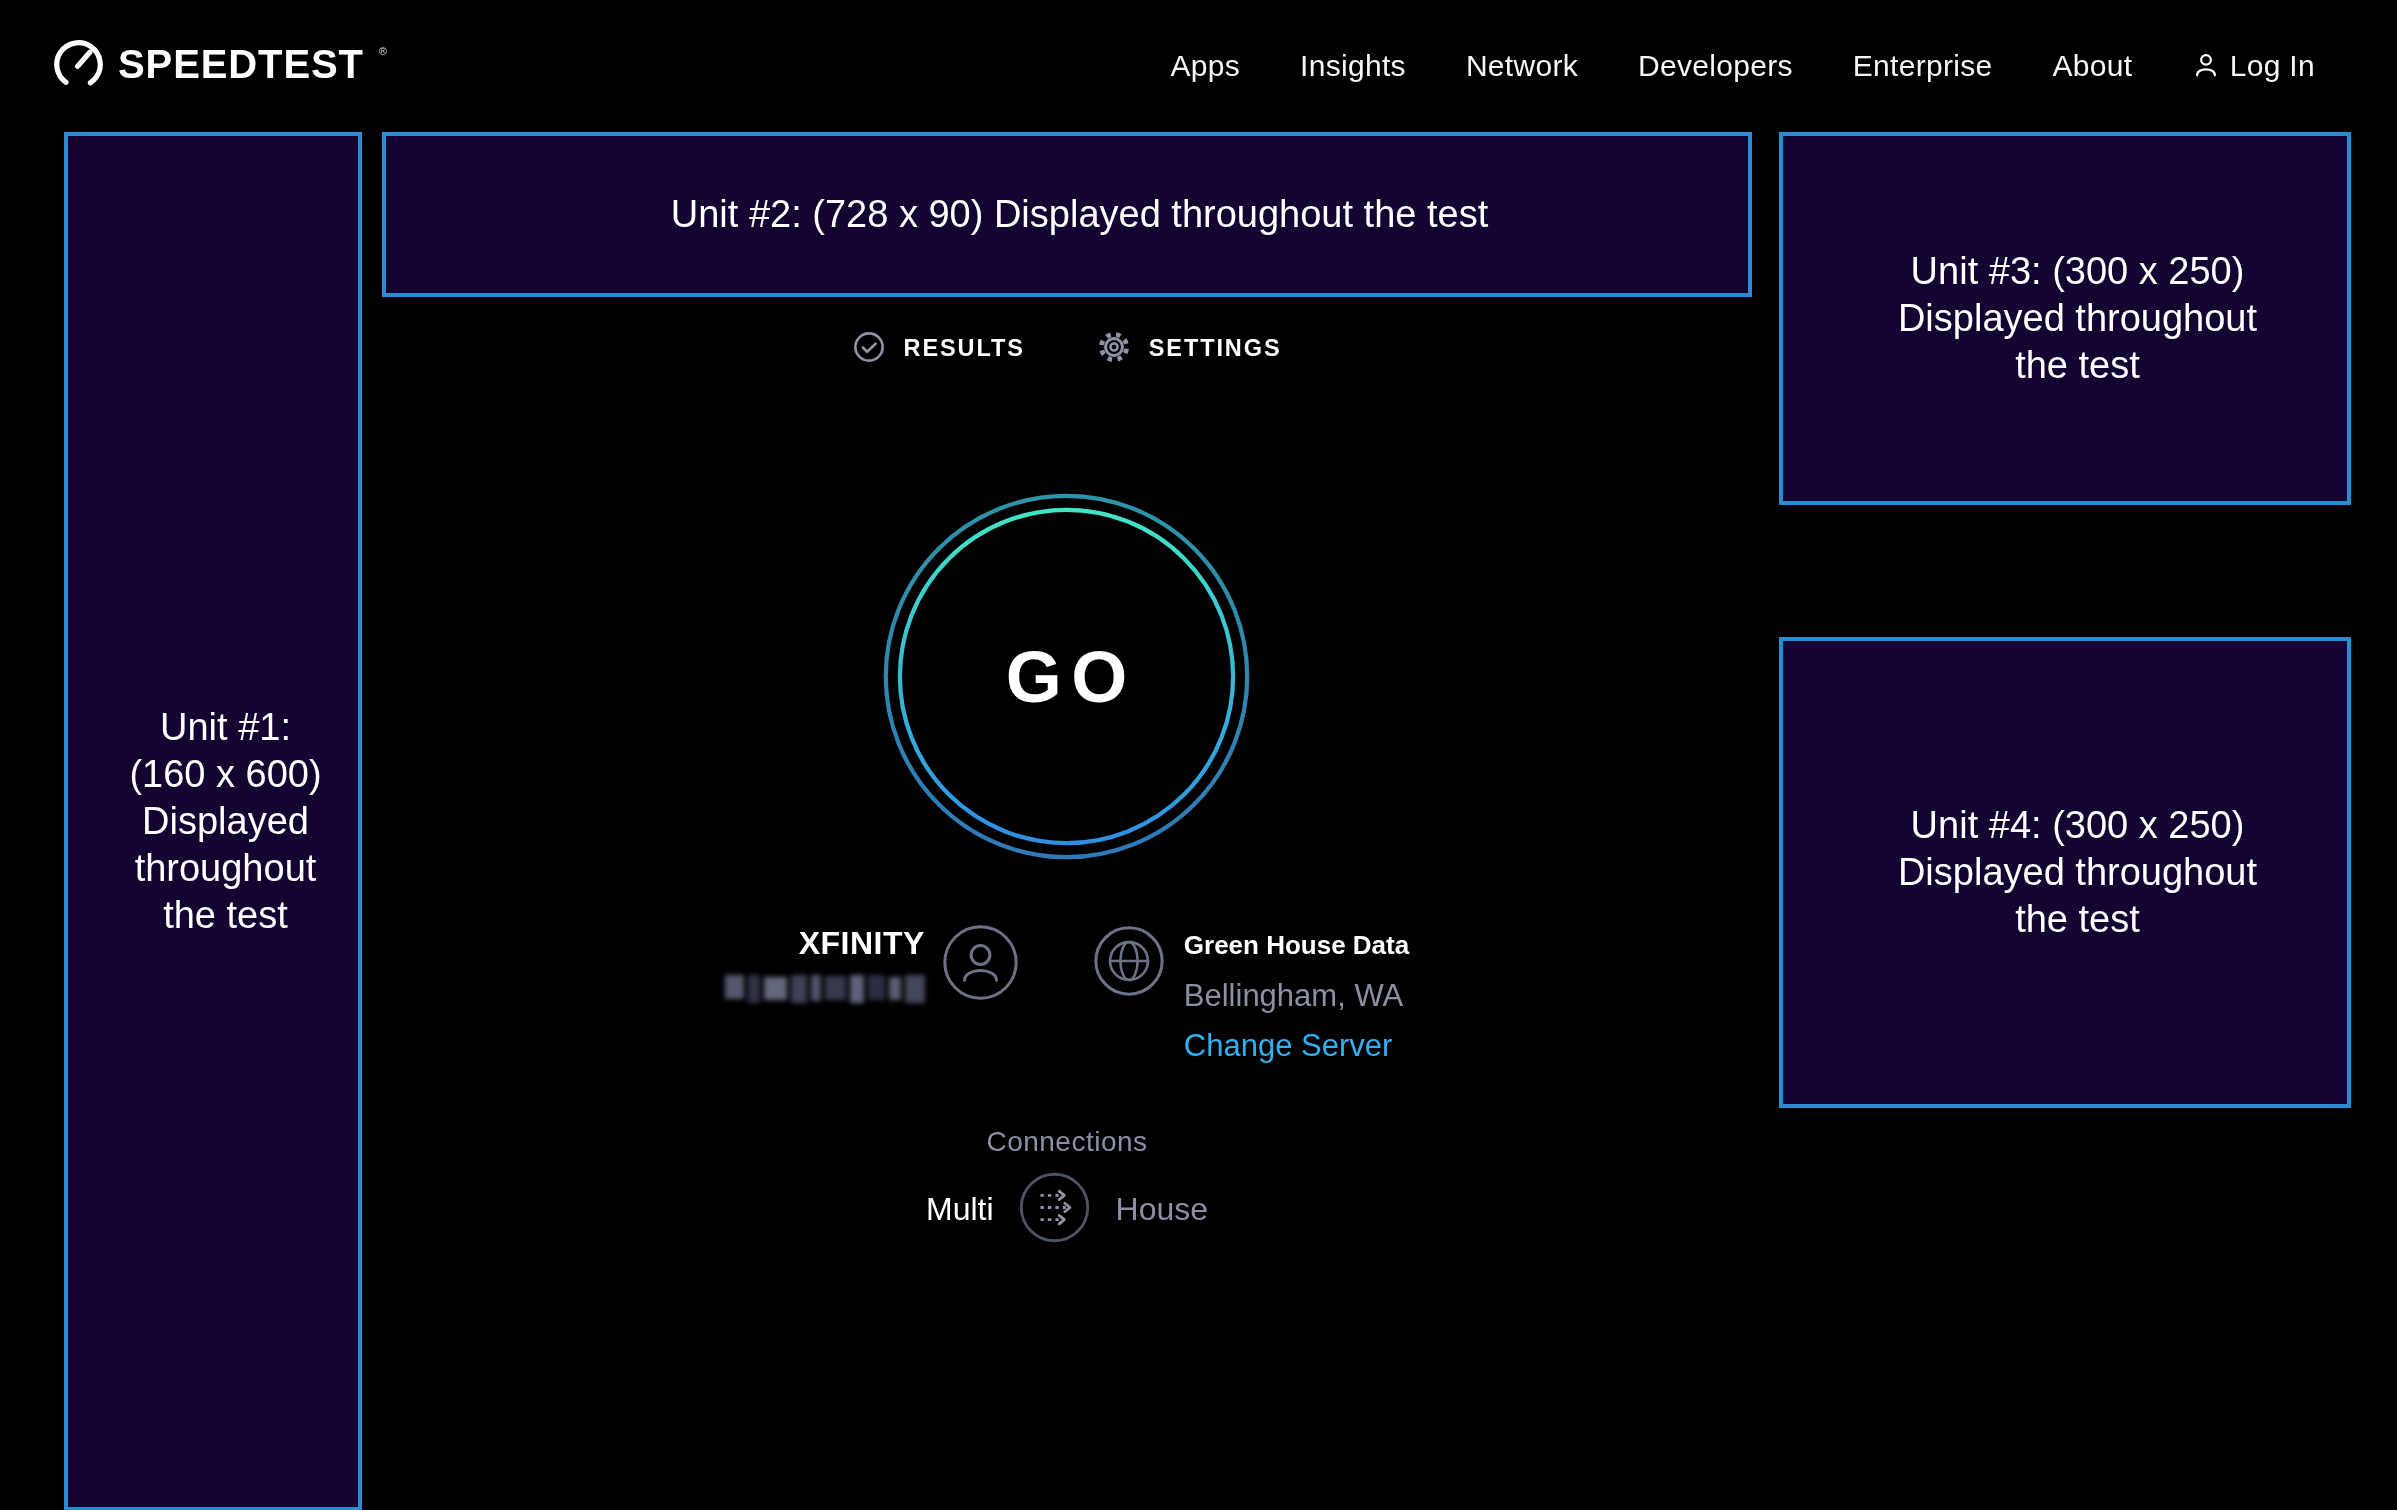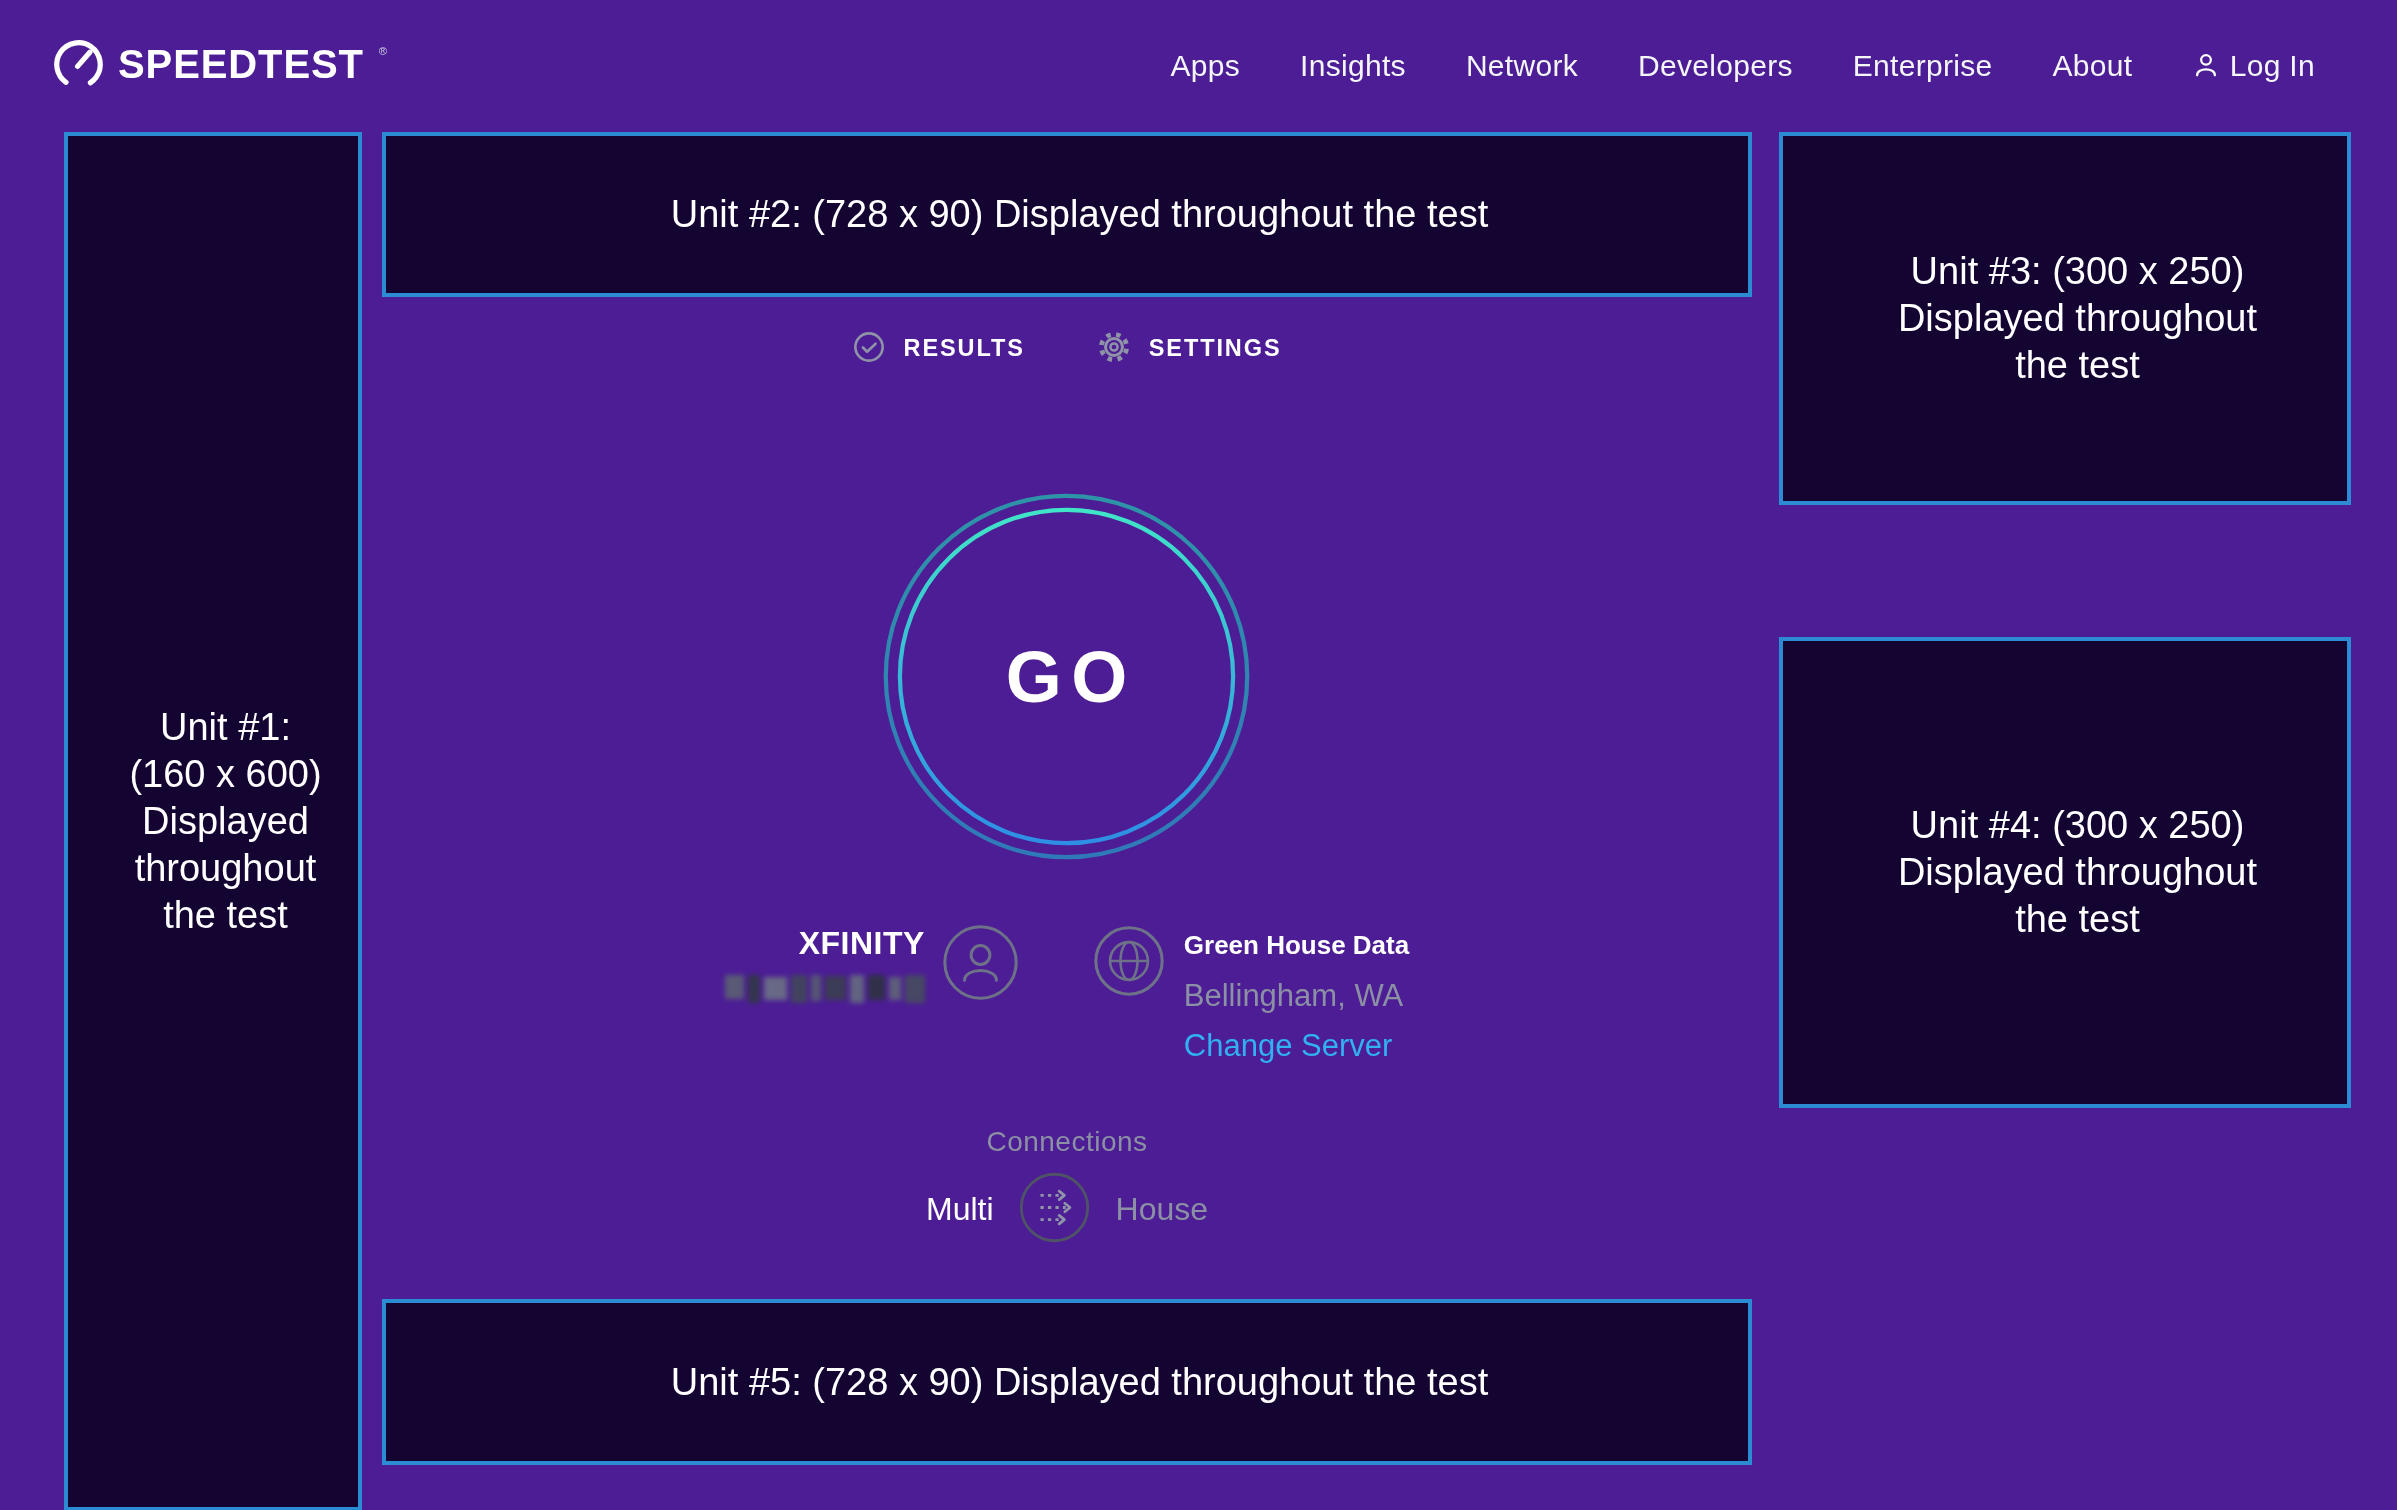--- a/index.html
+++ b/index.html
@@ -1,19 +1,19 @@
 <!DOCTYPE html>
 <html style="font-size:15px"><head>
 <meta charset="utf-8">
 <style>
   html,body{margin:0;padding:0;background:#11131d;}
   #screen{
     position:relative;
     width:2397px;height:1510px;
-    background:#4c1d95;
+    background:#000000;
     font-family:"Liberation Sans", sans-serif;
     overflow:hidden;
     color:#fff;
   }
   
   .nav{position:absolute;left:52px;right:82px;top:0;height:132px;
        display:flex;align-items:center;justify-content:space-between;}
   .brand{display:flex;align-items:flex-start;gap:13px;cursor:pointer;}
   .brand-text{font-size:40px;font-weight:700;letter-spacing:0.9px;line-height:53px;}
   .brand-mark{font-size:11.3px;line-height:11.3px;margin-top:7.5px;margin-left:1.9px;color:#cfd2dc;}
@@ -132,25 +132,20 @@
         <div>the test</div>
       </div>
   </div>
   <div class="ad" id="unit4">
     <div class="ad-text">
         <div>Unit #4: (300 x 250)</div>
         <div>Displayed throughout</div>
         <div>the test</div>
       </div>
   </div>
-  <div class="ad" id="unit5">
-    <div class="ad-text">
-        <div>Unit #5: (728 x 90) Displayed throughout the test</div>
-      </div>
-  </div>
 
   <div class="tabs">
     <div class="tab">
       <span>
         <svg width="32" height="32" viewBox="0 0 34 34">
           <circle cx="17" cy="17" r="14.5" fill="none" stroke="#8f93a7" stroke-width="2.8"></circle>
           <polyline points="10.5,17.5 15,22 24,13.5" fill="none" stroke="#8f93a7" stroke-width="2.8" stroke-linecap="round" stroke-linejoin="round"></polyline>
         </svg>
       </span>
       <span class="tab-label">RESULTS</span>

